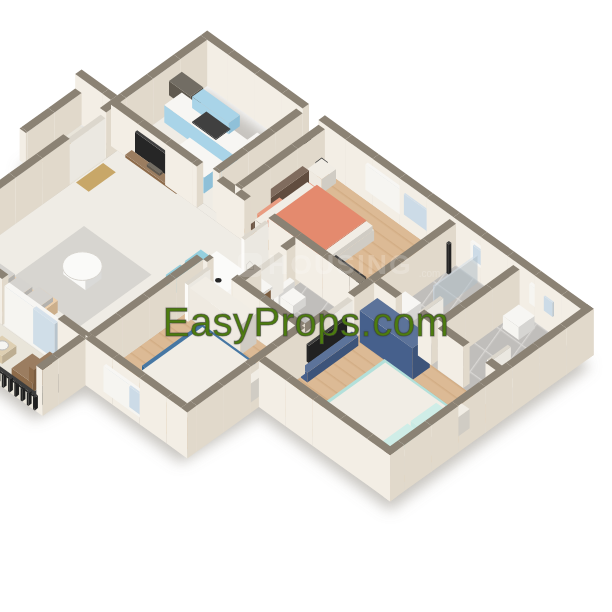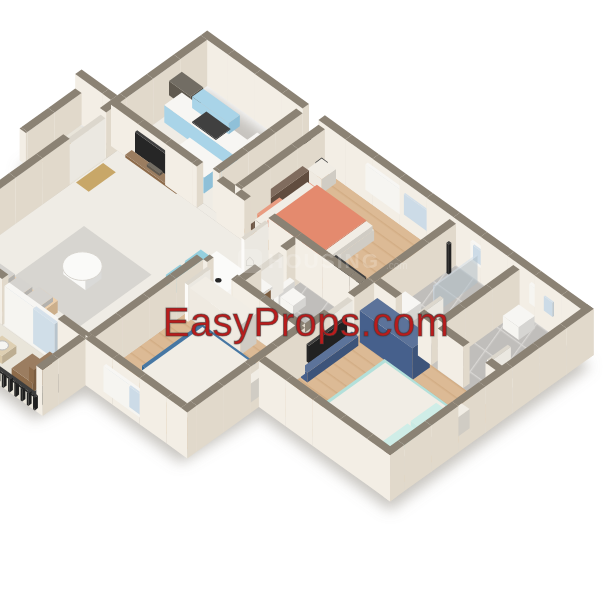--- a/index.html
+++ b/index.html
@@ -1,27 +1,27 @@
 <!DOCTYPE html>
 <html><head>
 <meta charset="utf-8">
 <style>
   html,body{margin:0;padding:0;background:#ffffff;}
   .stage{position:relative;width:612px;height:612px;overflow:hidden;background:#ffffff;
          font-family:"Liberation Sans", sans-serif;}
   svg{position:absolute;left:0;top:0;}
   .wm1{position:absolute;left:50%;top:322px;transform:translate(-50%,-50%);
-       font-size:40px;font-weight:400;color:#b91c1c;letter-spacing:.5px;white-space:nowrap;
+       font-size:40px;font-weight:400;color:#4d7c0f;letter-spacing:.5px;white-space:nowrap;
        -webkit-text-stroke:1px rgba(60,60,60,.5);
        text-shadow:0 0 2px rgba(0,0,0,.28);z-index:5;}
   .wm2{position:absolute;left:238px;top:249px;display:flex;align-items:center;gap:6px;
        opacity:.20;color:#ffffff;z-index:4;white-space:nowrap;}
   .wm2-logo{display:inline-flex;align-items:center;justify-content:center;width:24px;height:24px;
        border-radius:6px;background:rgba(255,255,255,.85);color:#8a8a8a;font-size:17px;}
-  .wm2-text{font-size:21px;font-weight:bold;letter-spacing:2px;}
+  .wm2-text{font-size:28px;font-weight:bold;letter-spacing:2px;}
   .wm2-tld{font-size:10px;align-self:flex-end;padding-bottom:2px;}
 </style>
 </head>
 <body>
 
 <div class="stage">
   <svg id="scene" width="612" height="612" viewBox="0 0 612 612">
       <defs>
         <pattern id="woodp" width="11" height="11" patternUnits="userSpaceOnUse" patternTransform="rotate(35.8)">
     <rect width="11" height="11" fill="#dcba95"></rect>

